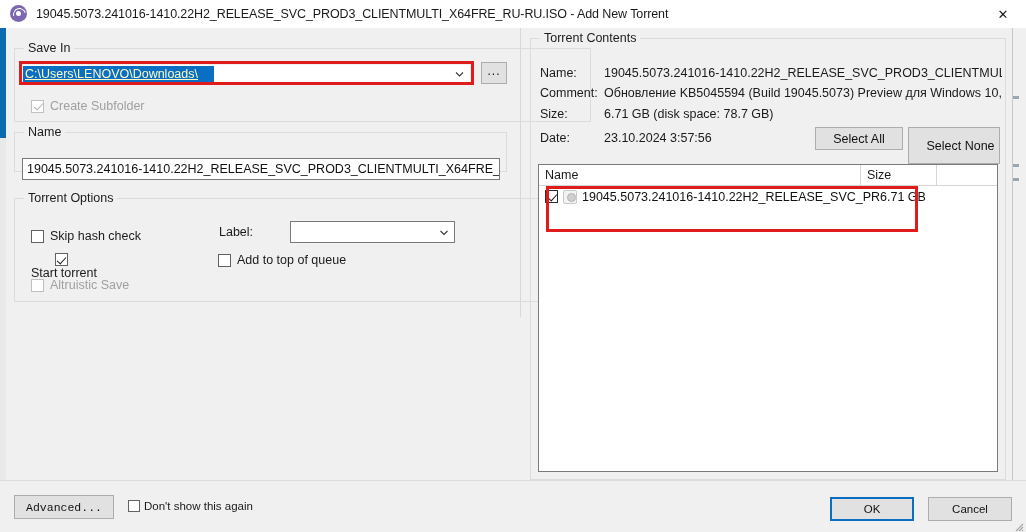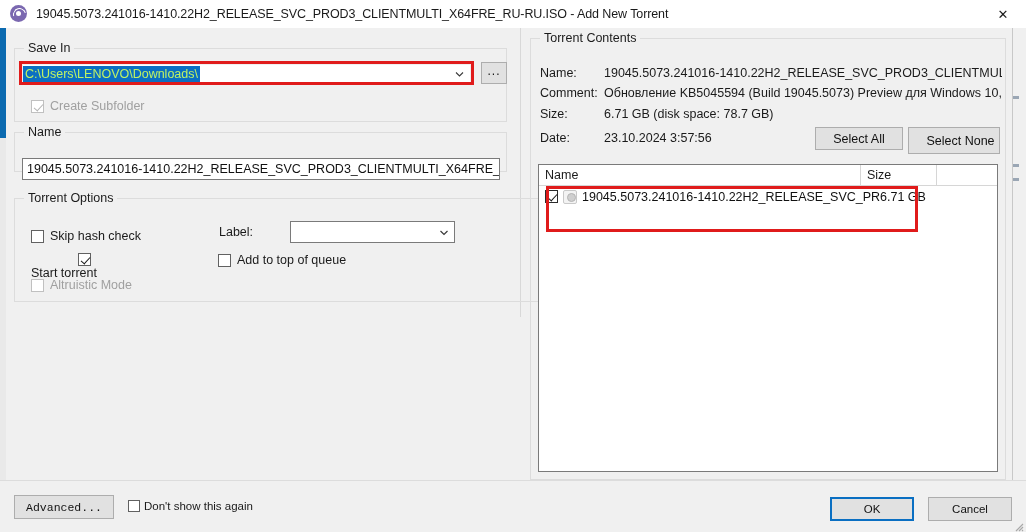--- a/index.html
+++ b/index.html
@@ -129,21 +129,21 @@
     position: absolute;
     top: -8px; left: 9px;
     background: #f0f0f0;
     padding: 0 4px;
     font-size: 12.5px;
     color: #1a1a1a;
     white-space: nowrap;
   }
 
   
-  #grp-savein { left: 14px; top: 48px; width: 493px; height: 74px; }
+  #grp-savein { left: 14px; top: 48px; width: 577px; height: 74px; }
   
   #grp-name { left: 14px; top: 132px; width: 493px; height: 40px; }
   
   #grp-options { left: 14px; top: 198px; width: 540px; height: 104px; }
   
   #grp-contents { left: 530px; top: 38px; width: 476px; height: 442px; }
 
   
   .redbox {
     position: absolute;
@@ -157,25 +157,26 @@
     border: 1px solid #7a7a7a;
     display: flex;
     align-items: center;
   }
   #path-combo {
     left: 23px; top: 65px; width: 447px; height: 17px;
     border: none;
   }
   .path-sel {
     background: #0a6fc2;
-    color: #bef264;
-    font-size: 12.5px;
-    padding: 1px 2px 1px 2px;
+    color: #fef9c3;
+    font-size: 12.5px;
+    padding: 1px 16px 1px 2px;
     white-space: nowrap;
     line-height: 14px;
+    text-decoration: underline;
   }
   .caret {
     position: absolute;
     right: 6px; top: 50%;
     transform: translateY(-50%);
     width: 9px; height: 9px;
   }
   .caret svg { display: block; }
 
   .browse-btn {
@@ -188,21 +189,21 @@
     font-size: 12px;
     color: #111;
     cursor: pointer;
     letter-spacing: 1px;
     padding-bottom: 5px;
   }
 
   .chk-row {
     position: absolute;
     display: flex;
-    align-items: flex-end;
+    align-items: center;
     font-size: 12.5px;
     color: #1a1a1a;
     white-space: nowrap;
   }
   .chk {
     width: 13px; height: 13px;
     border: 1px solid #616161;
     background: #ffffff;
     margin-right: 6px;
     position: relative;
@@ -277,21 +278,21 @@
     position: absolute;
     background: #e1e1e1;
     border: 1px solid #adadad;
     display: flex; align-items: center; justify-content: center;
     font-size: 12.5px;
     color: #111;
     cursor: pointer;
     white-space: nowrap;
   }
   #btn-selectall  { left: 815px; top: 127px; width: 88px; height: 23px; }
-  #btn-selectnone { left: 908px; top: 127px; width: 92px; height: 27px; padding-left: 13px; }
+  #btn-selectnone { left: 908px; top: 127px; width: 92px; height: 37px; padding-left: 13px; }
 
   
   .filelist {
     position: absolute;
     left: 538px; top: 164px;
     width: 460px; height: 308px;
     background: #ffffff;
     border: 1px solid #7a7a7a;
     overflow: hidden;
   }
@@ -472,21 +473,21 @@
     <span>Skip hash check</span>
   </div>
 
   <div class="chk-row" id="chk-start">
     <span class="chk checked"></span>
     <span>Start torrent</span>
   </div>
 
   <div class="chk-row" id="chk-altruist">
     <span class="chk disabled"></span>
-    <span class="label-disabled">Altruistic Mode</span>
+    <span class="label-disabled">Altruistic Save</span>
   </div>
 
   <div class="chk-row" id="chk-addtop">
     <span class="chk"></span>
     <span>Add to top of queue</span>
   </div>
 
   <div class="label-caption">Label:</div>
 
   <div class="combo" id="label-combo">

